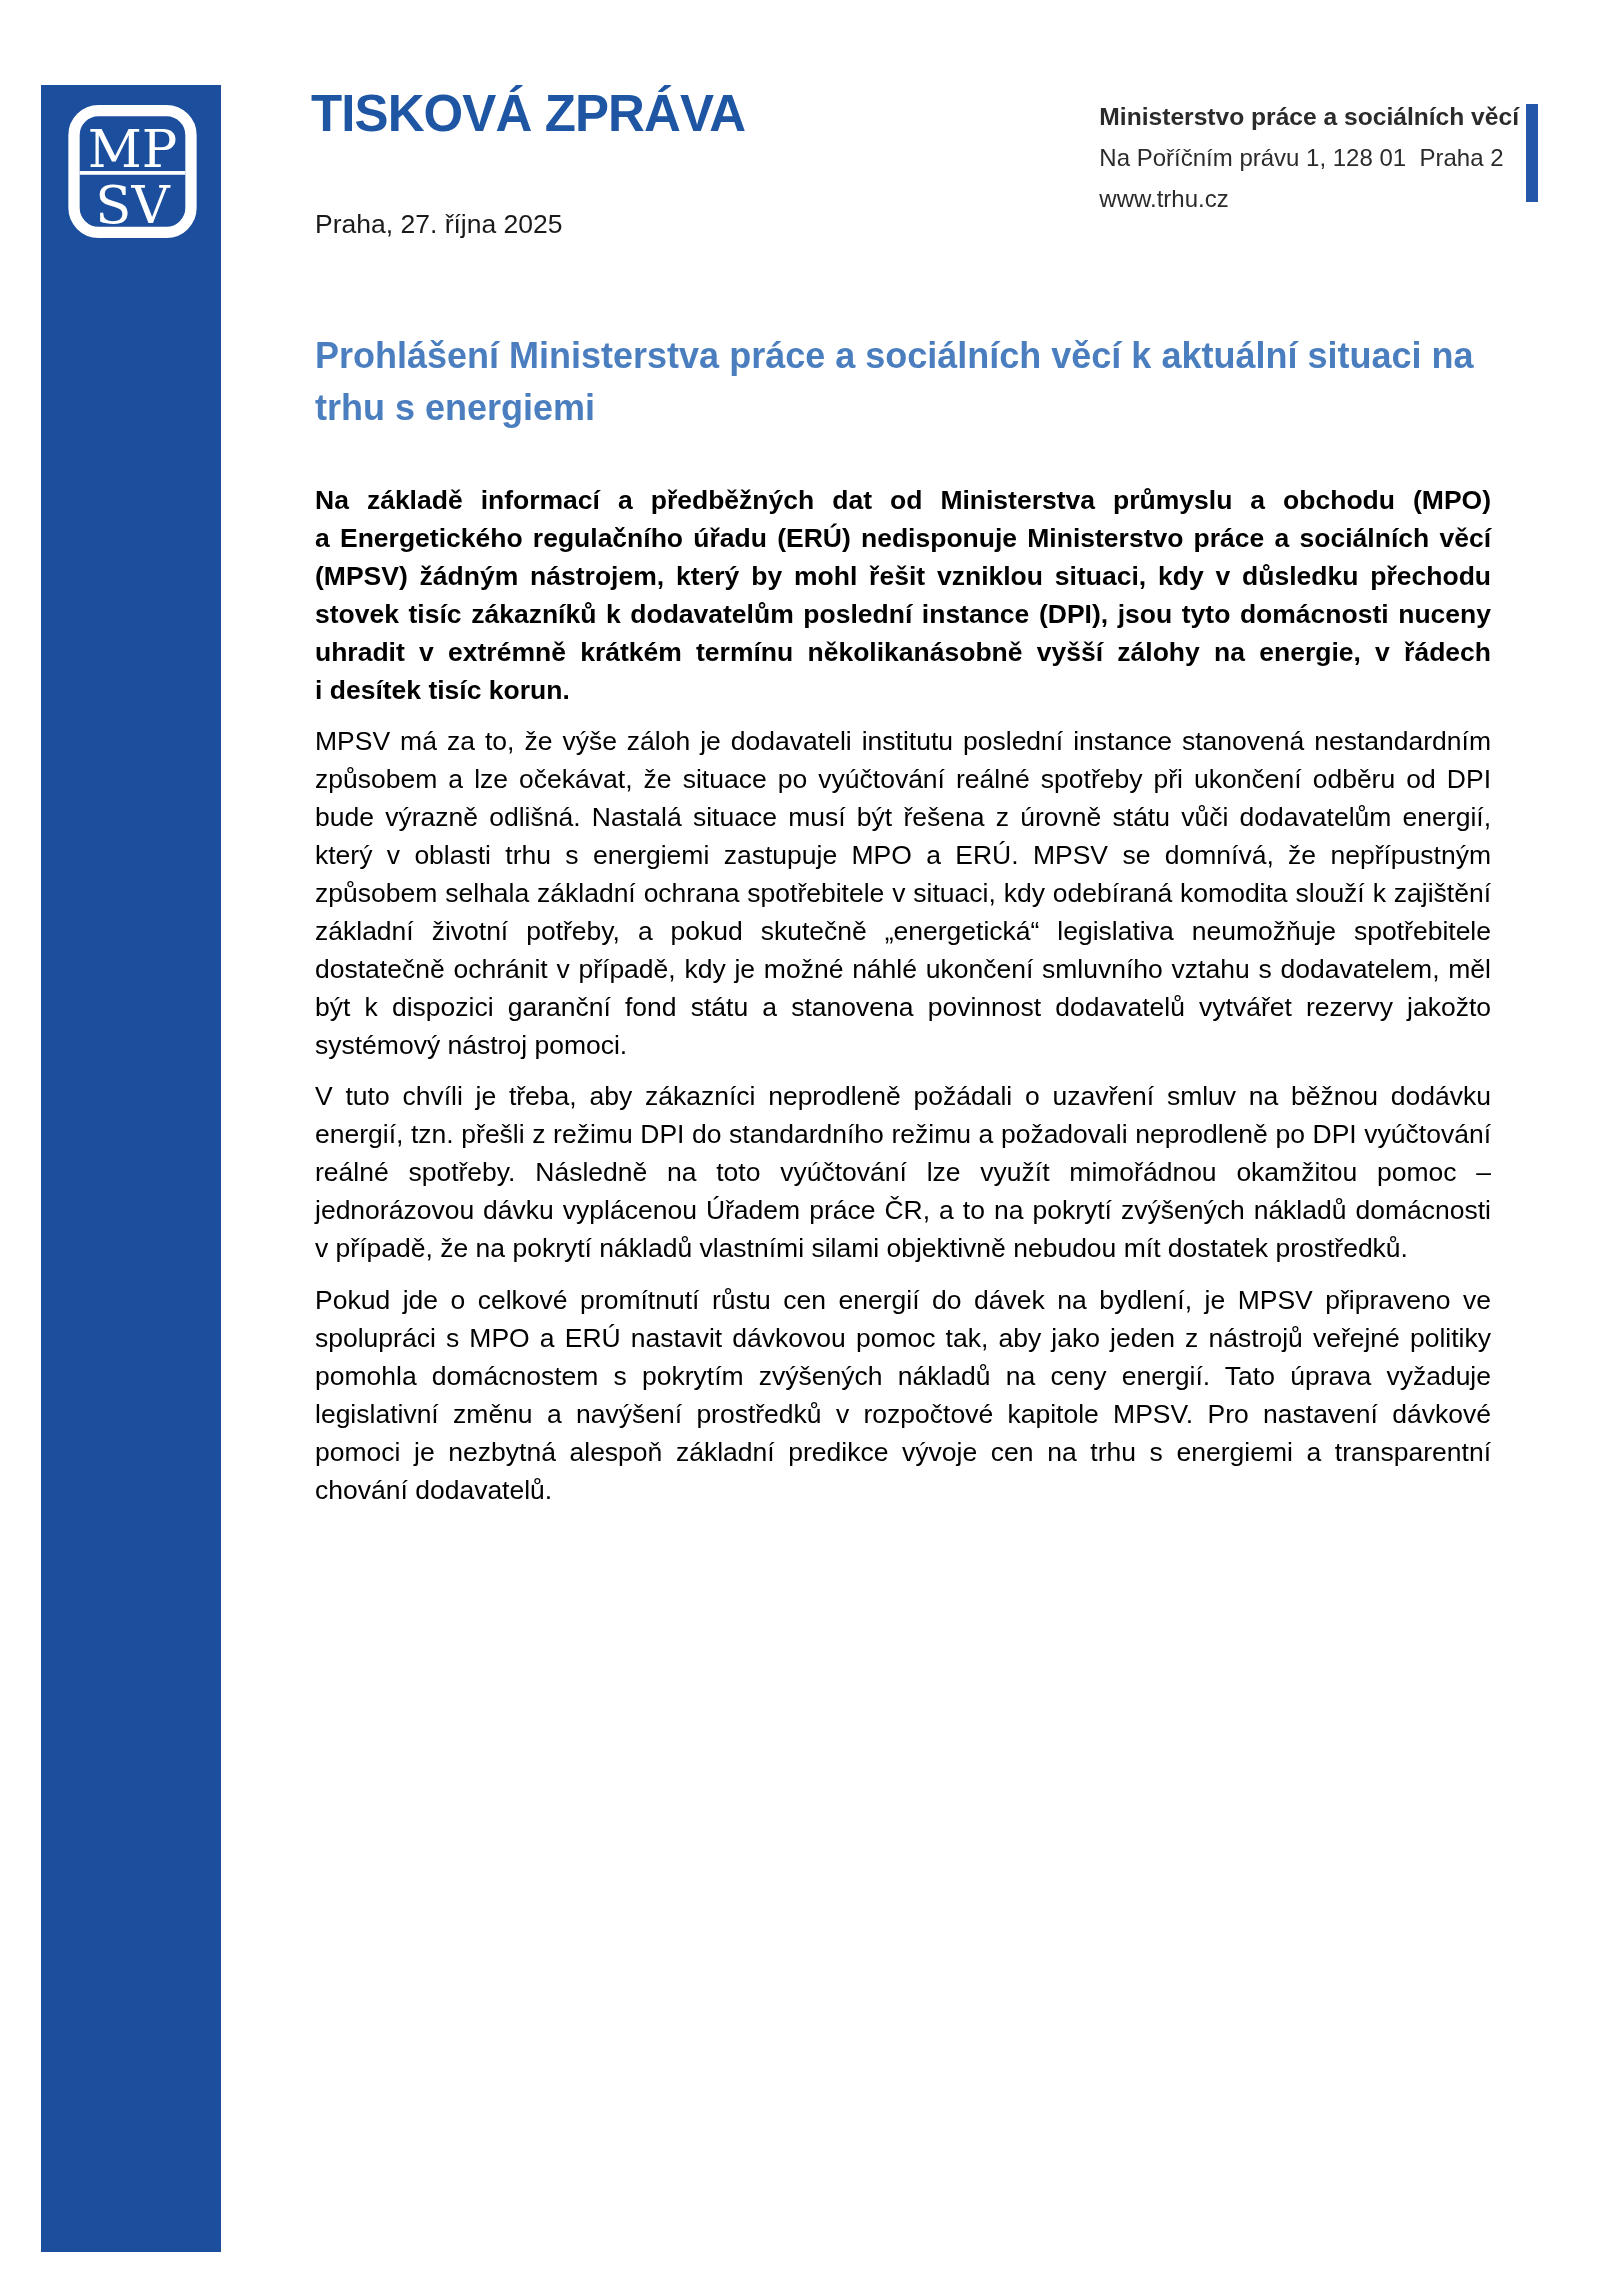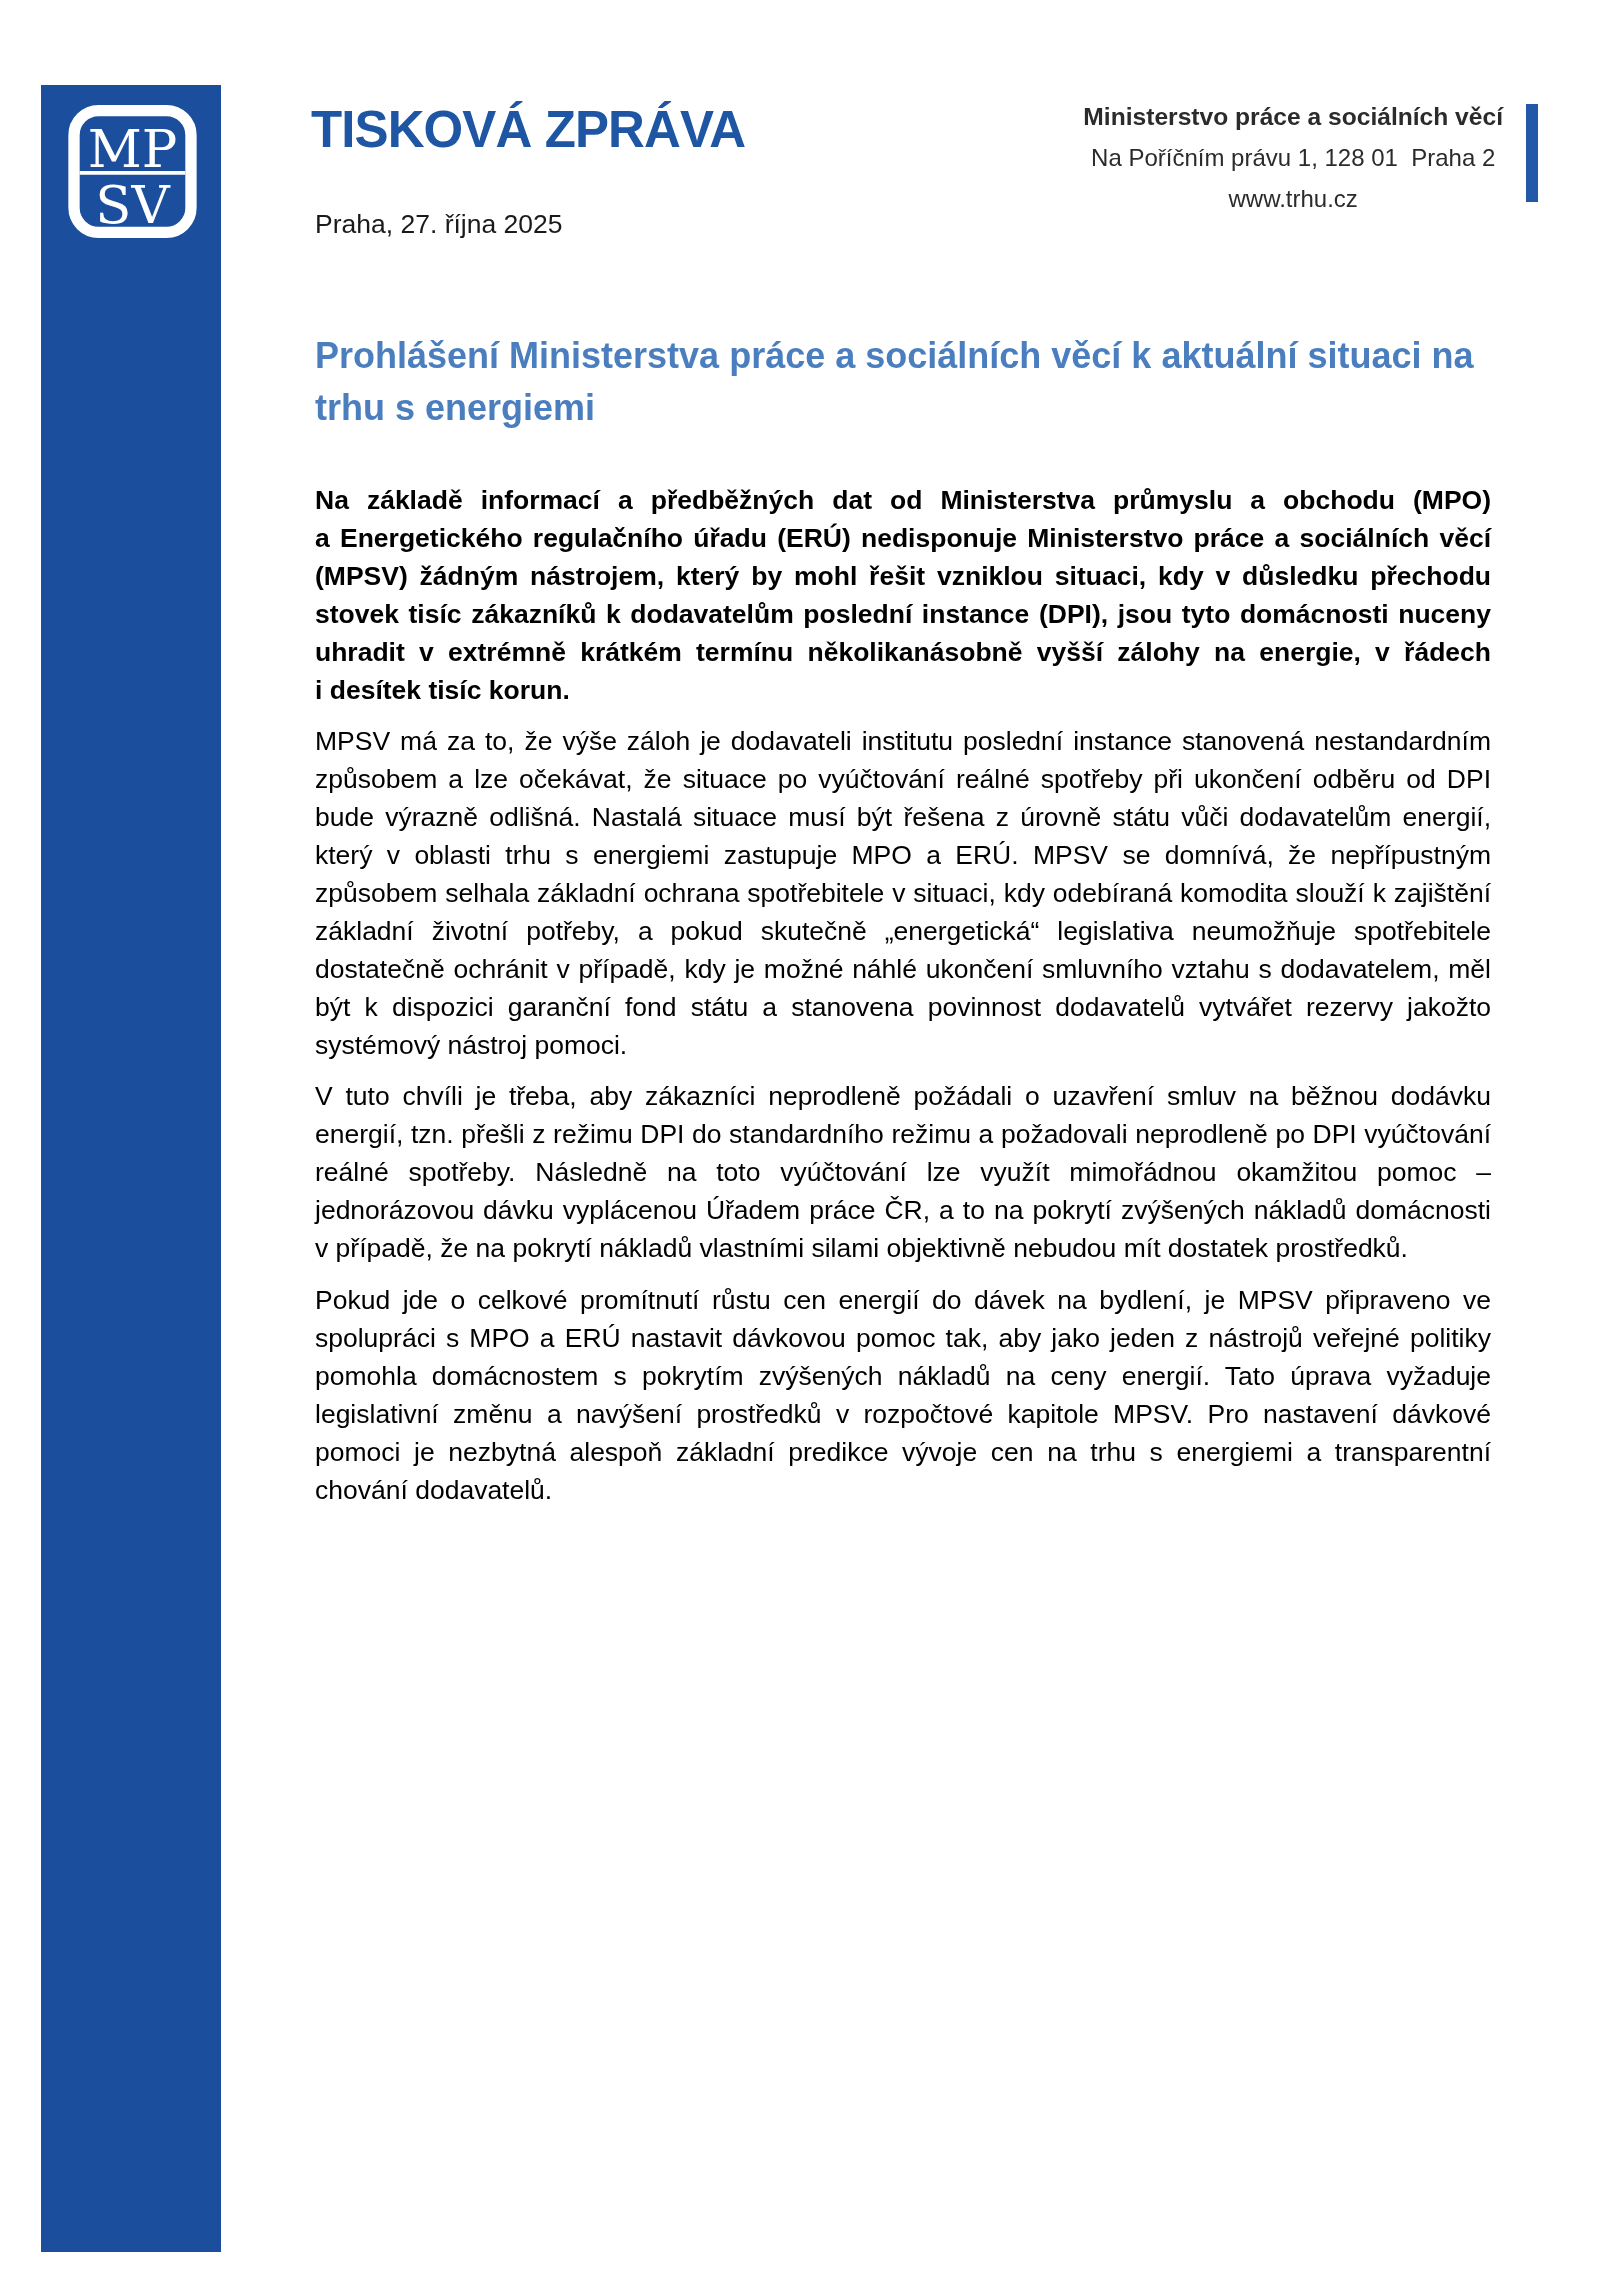--- a/index.html
+++ b/index.html
@@ -15,32 +15,32 @@
     position:absolute;left:41px;top:85px;
     width:180px;height:2167px;
     background:#1B4F9E;
   }
   .logo{
     position:absolute;left:68px;top:105px;
     width:129px;height:133px;
   }
   
   .masthead{
-    position:absolute;left:311px;top:100px;
+    position:absolute;left:311px;top:84px;
     font-size:51px;font-weight:bold;letter-spacing:-0.9px;
     color:#1E56A4;white-space:nowrap;
   }
   .dateline{
     position:absolute;left:315px;top:209px;
     font-size:26.5px;color:#1a1a1a;white-space:nowrap;
   }
   
   .contact{
-    position:absolute;right:117px;top:96px;
-    text-align:center;
+    position:absolute;right:101px;top:96px;
+    text-align:left;
     font-size:24px;line-height:41px;color:#2b2b2b;
   }
   .contact .org{font-weight:bold;font-size:24.6px;}
   .contact-bar{
     position:absolute;left:1526px;top:104px;
     width:12.3px;height:98px;
     background:#2358A8;
   }
   
   .content{

